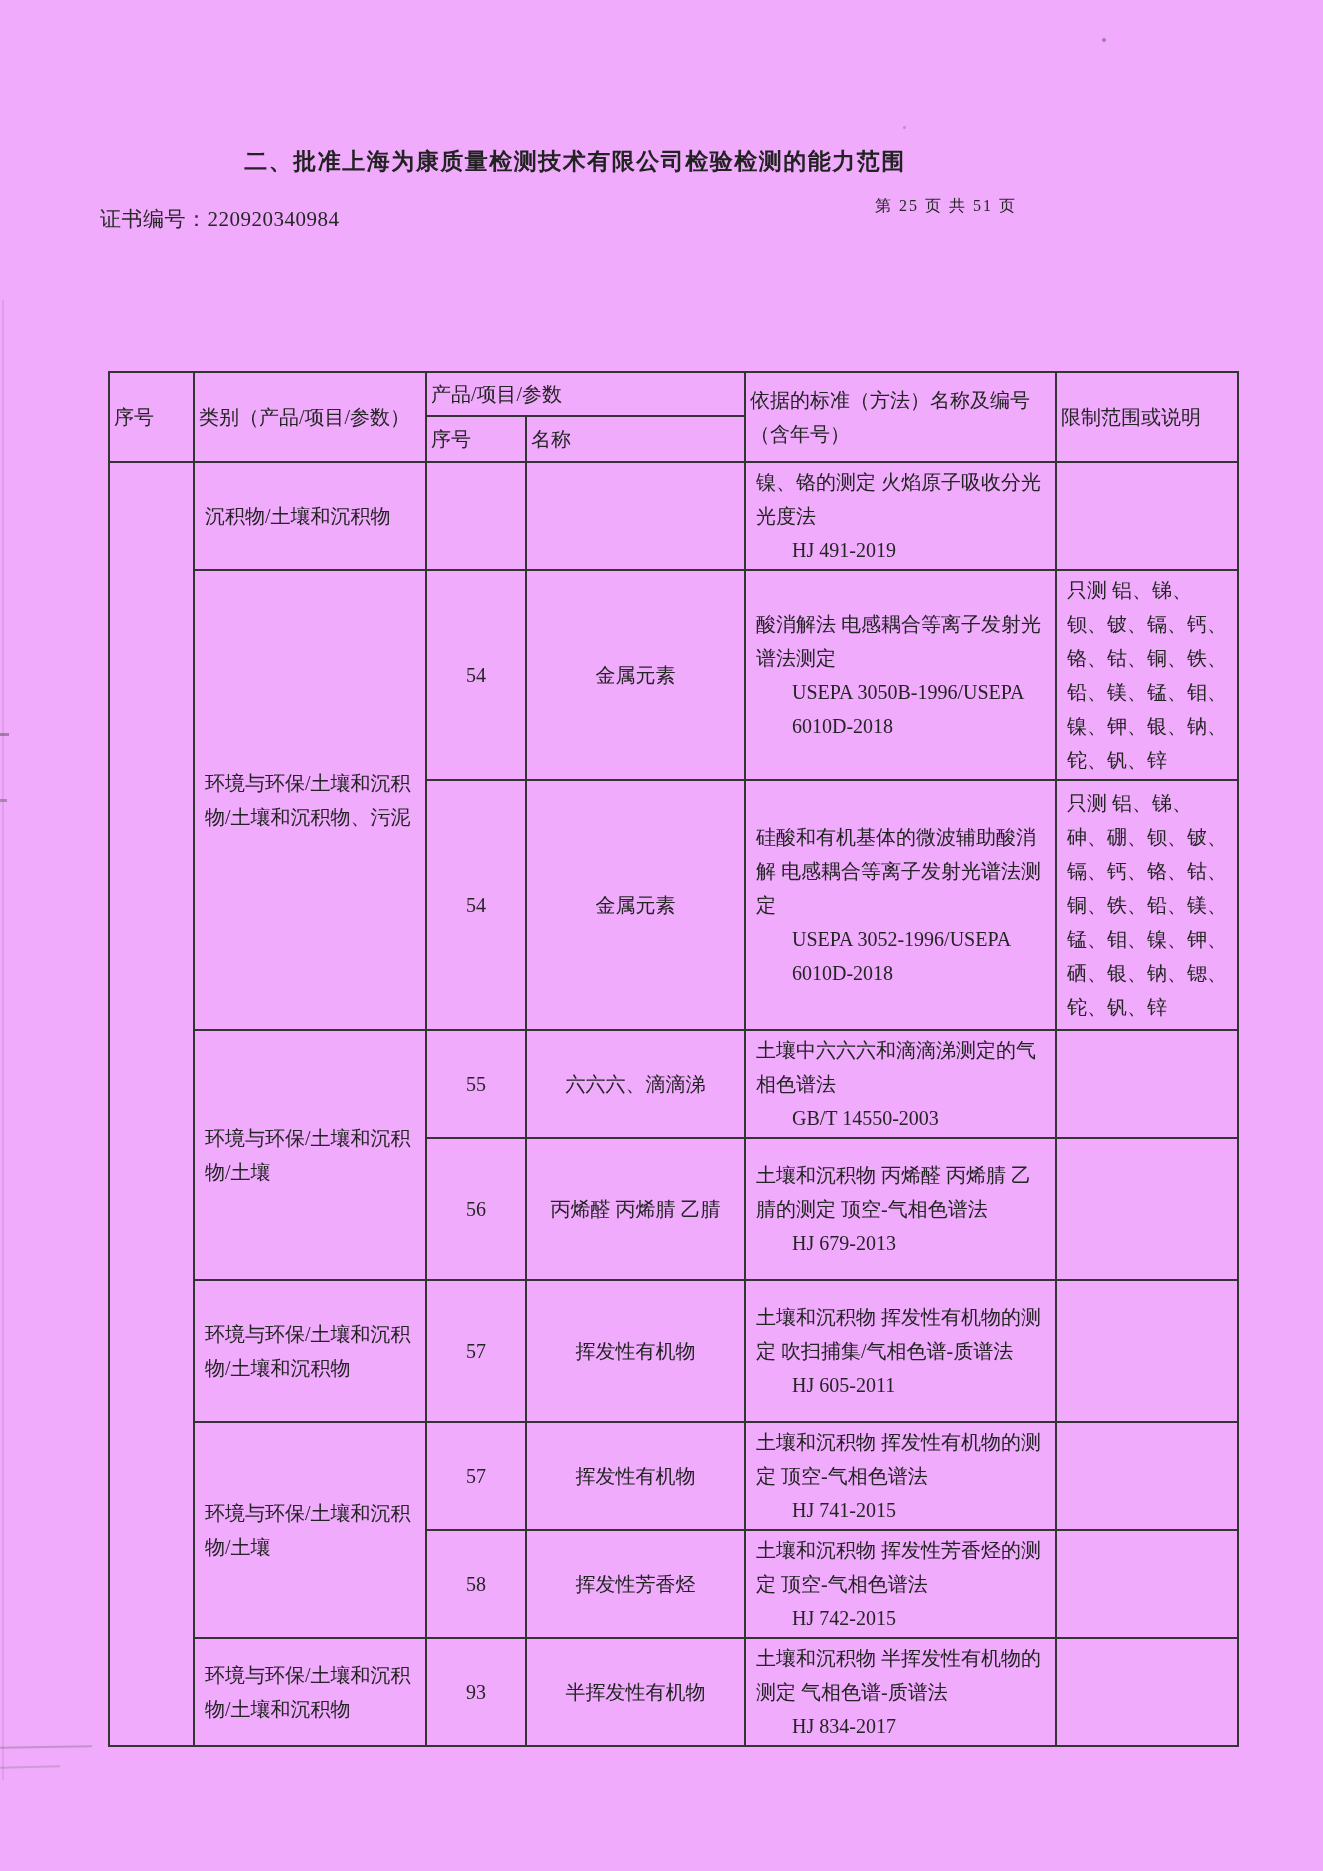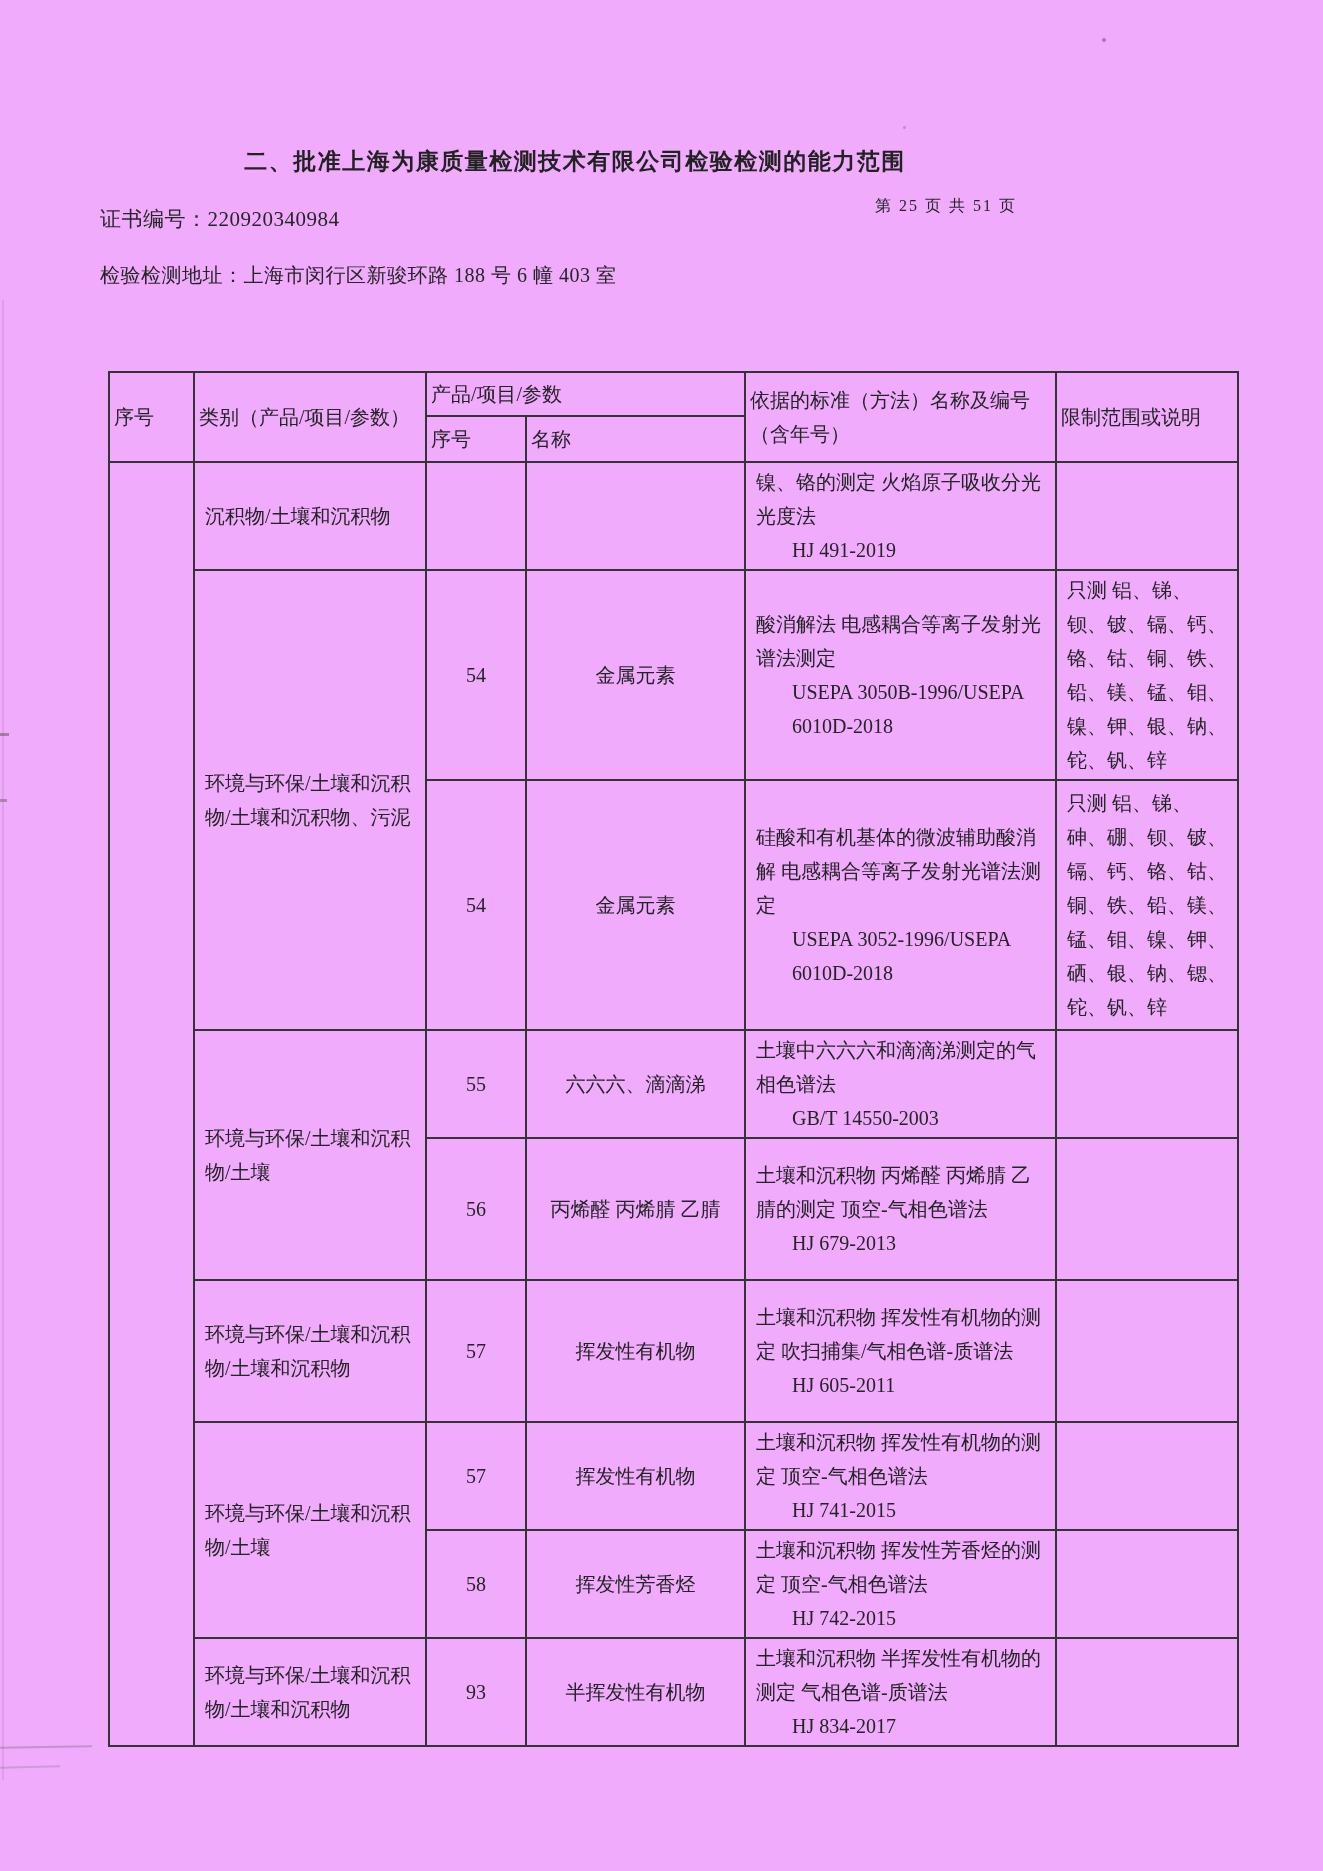--- a/index.html
+++ b/index.html
@@ -85,23 +85,20 @@
 <div class="page">
 
   <div class="page-title">二、批准上海为康质量检测技术有限公司检验检测的能力范围</div>
 
   <div class="cert-line">
     <span>证书编号：</span><span>220920340984</span>
   </div>
 
   <div class="page-indicator">第 25 页 共 51 页</div>
 
-  <div class="address-line">
-    <span>检验检测地址：</span><span>上海市闵行区新骏环路 188 号 6 幢 403 室</span>
-  </div>
 
   <table class="cap">
     <colgroup>
       <col style="width:85px">
       <col style="width:232px">
       <col style="width:100px">
       <col style="width:219px">
       <col style="width:311px">
       <col style="width:182px">
     </colgroup>

